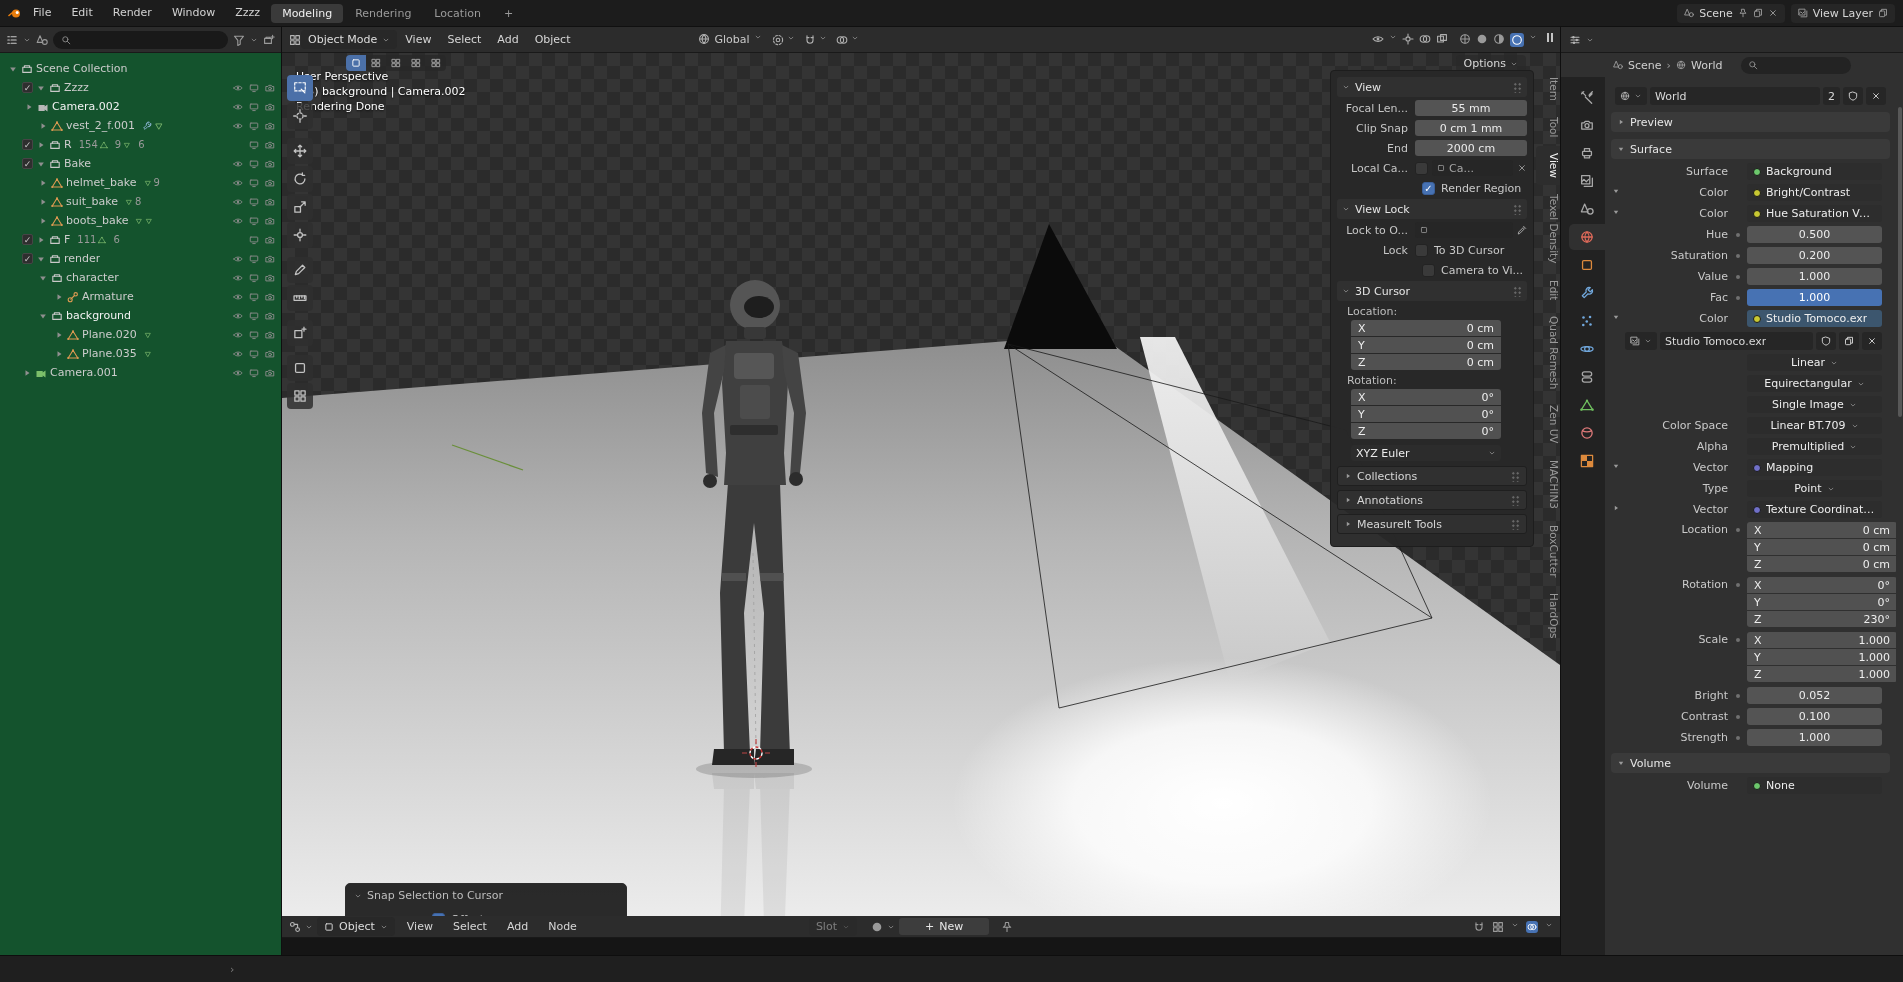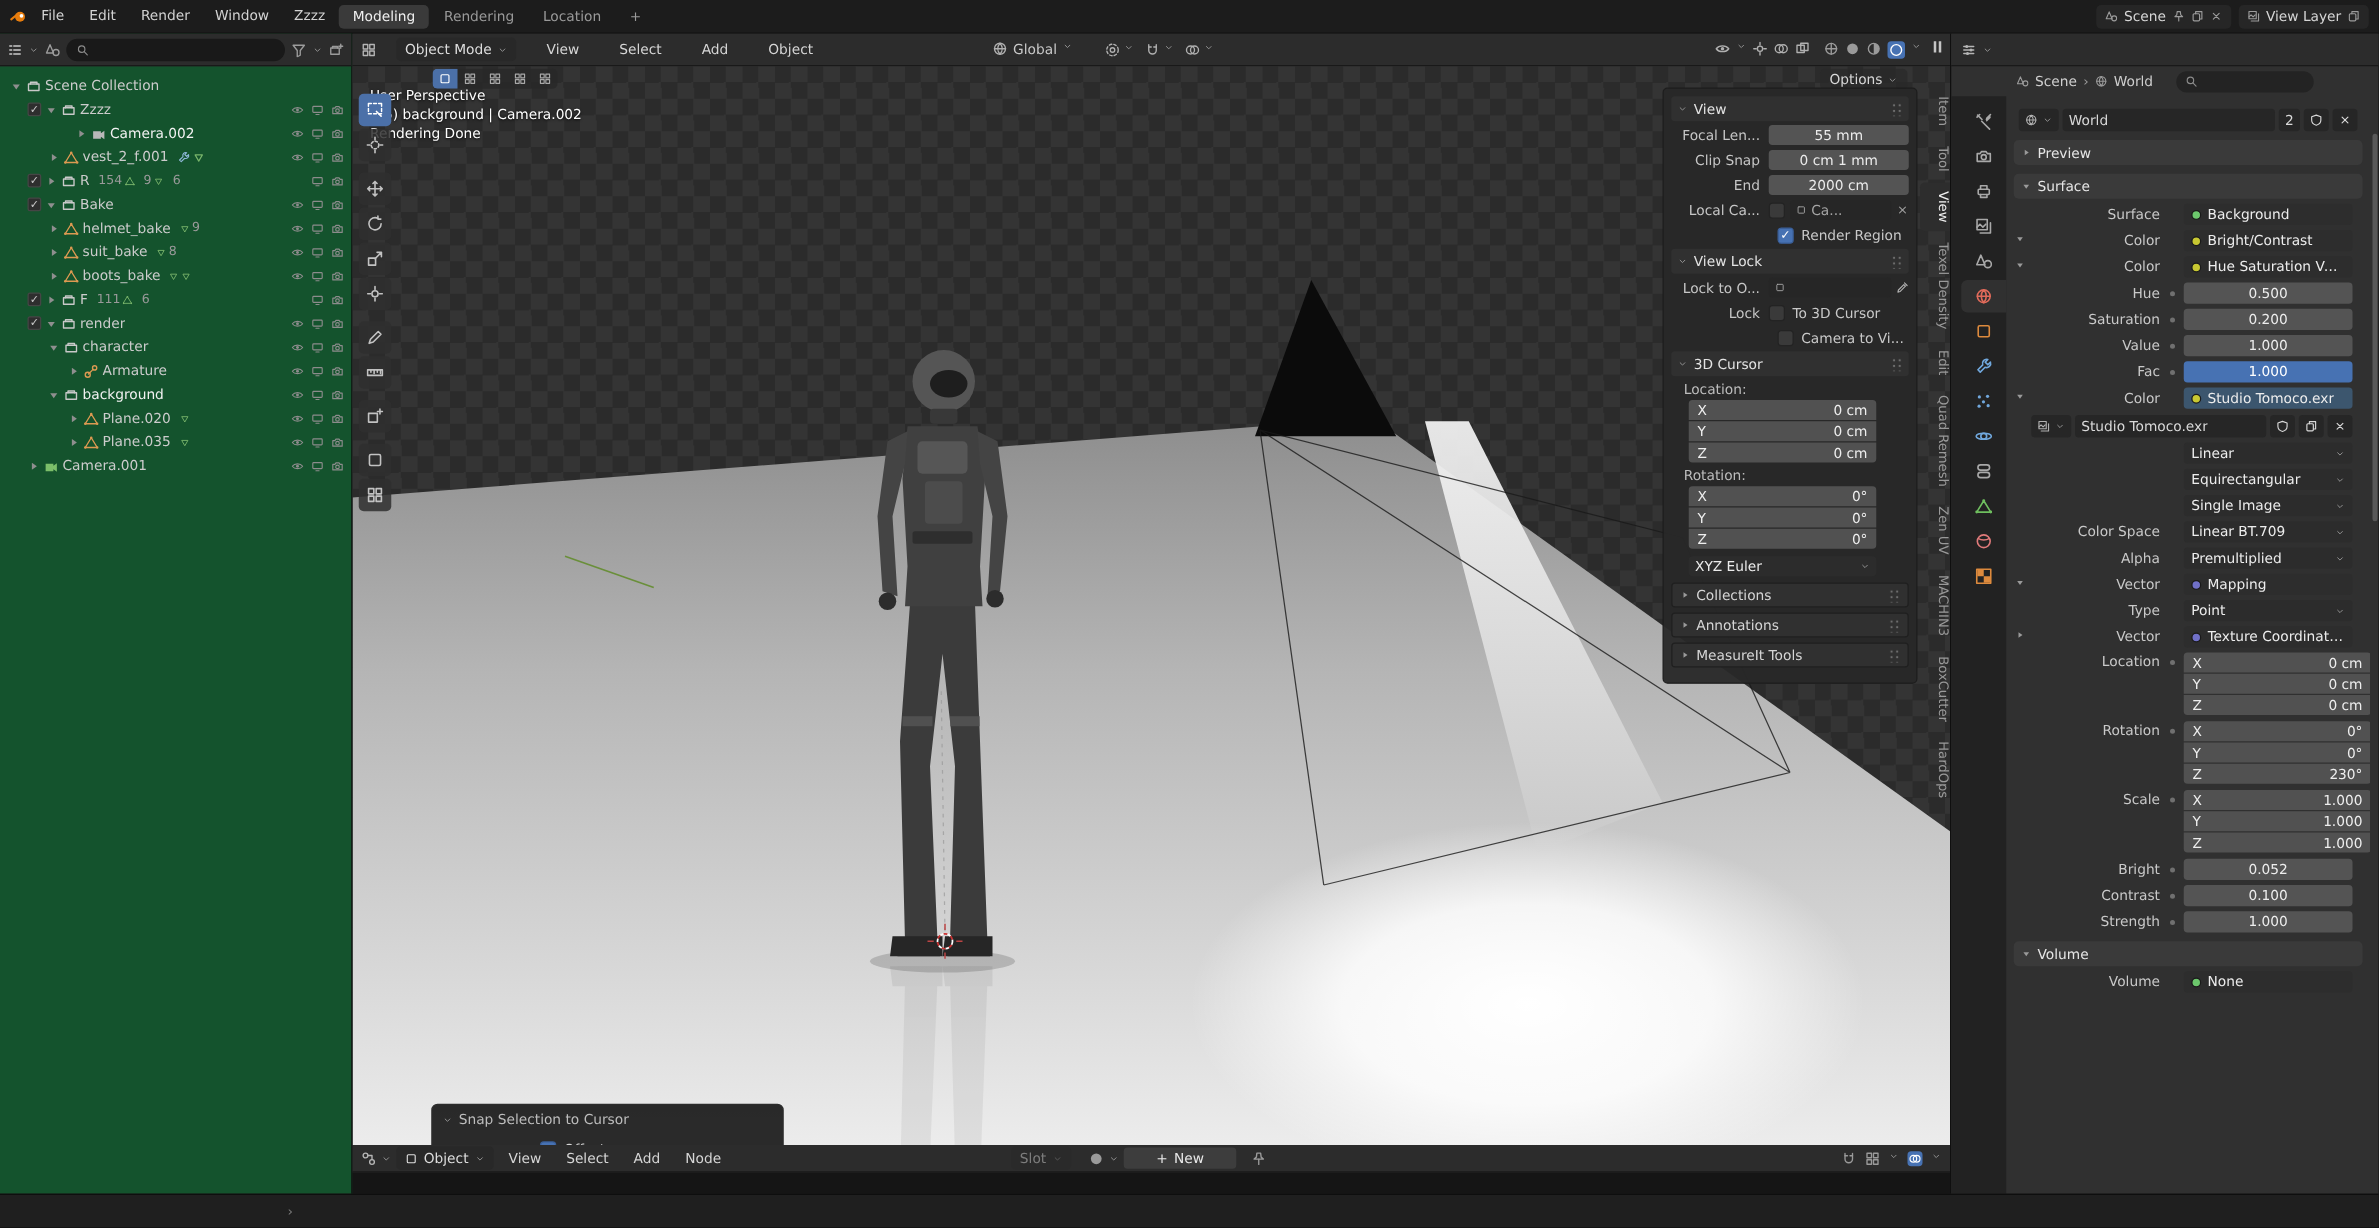--- a/index.html
+++ b/index.html
@@ -33,21 +33,21 @@
 .orow{height:19px;display:flex;align-items:center;padding-right:6px;gap:3px}
 .orow .tri{color:#8f8f8f}
 .olbl{color:#cccccc;white-space:nowrap;overflow:hidden}
 .olbl.hl{color:#f2f2f2}
 .badge{display:flex;align-items:center;gap:2px;color:#9a9a9a;font-size:10px;margin-left:4px}
 .badge svg{color:#79b56b}
 .tgls{margin-left:auto;display:flex;align-items:center;gap:6px;color:#8c8c8c}
 .ocb{width:11px;height:11px;border-radius:2px;background:#2e2e2e;border:1px solid #454545;color:#c5c5c5;font-size:9px;display:flex;align-items:center;justify-content:center;flex:none}
 
 #viewport{position:absolute;left:282px;top:27px;width:1278px;height:889px;background:#242424}
-.vph{height:26px;background:#2c2c2c;display:flex;align-items:center;gap:16px;padding:0 7px;border-bottom:1px solid #191919}
+.vph{height:26px;background:#2c2c2c;display:flex;align-items:center;gap:0;padding:0 7px;border-bottom:1px solid #191919}
 .vpcanvas{position:absolute;left:0;top:26px;width:1278px;height:863px;overflow:hidden;
   background:repeating-conic-gradient(#343434 0% 25%,#2b2b2b 0% 50%);background-size:26px 26px}
 .vpsvg{position:absolute;left:0;top:0}
 .ovl{position:absolute;left:14px;top:16px;color:#ffffff;text-shadow:0 1px 2px rgba(0,0,0,.8);line-height:15px;font-size:11px}
 .toolcol{position:absolute;left:5px;top:22px;display:flex;flex-direction:column;gap:2px}
 .toolbtn{width:26px;height:26px;border-radius:4px;background:#2f2f2fd9;display:flex;align-items:center;justify-content:center;color:#c2c2c2}
 .toolbtn.active{background:#4b70a8;color:#fff}
 .toolgap{height:5px}
 .selmodes{position:absolute;left:64px;top:2px;display:flex;background:#282828cc;border-radius:4px;overflow:hidden}
 .selmode{width:20px;height:16px;display:flex;align-items:center;justify-content:center;color:#a8a8a8}
@@ -94,21 +94,21 @@
 .wname{flex:1;justify-content:flex-start}
 .phdr{height:20px;display:flex;align-items:center;gap:5px;background:#3a3a3a;border-radius:4px;padding:0 6px;margin:7px 2px 3px 2px;color:#e6e6e6}
 .prow{display:flex;align-items:center;margin:4px 10px 0 16px;position:relative}
 .prow .exp{position:absolute;left:-13px;top:3px;color:#9a9a9a}
 .plbl{width:110px;text-align:right;padding-right:7px;color:#c9c9c9;flex:none;white-space:nowrap;overflow:hidden}
 .dec{width:4px;height:4px;border-radius:50%;background:#707070;margin:0 7px 0 1px;flex:none}
 .dec.hid{background:transparent}
 .pf{flex:1;height:17px;background:#545454;border-radius:3px;display:flex;align-items:center;justify-content:center;color:#ededed;gap:5px;padding:0 6px;min-width:0}
 .pf.nodef{background:#2d2d2d;justify-content:flex-start}
 .pf.sel{background:#3c566e}
-.pf.mnu{background:#2c2c2c;justify-content:space-between}
+.pf.mnu{background:#2c2c2c;justify-content:center}
 .pf.fac{background:#4772b3;color:#fff}
 .sock{width:8px;height:8px;border-radius:50%;flex:none;border:1px solid #1a1a1a}
 .pstack{display:flex;flex-direction:column}
 .pvf{width:150px;height:16px;background:#515151;display:flex;align-items:center;justify-content:space-between;padding:0 7px;color:#eee;margin-bottom:1px}
 .pvf:first-child{border-radius:3px 3px 0 0}.pvf:last-child{border-radius:0 0 3px 3px}
 .vl{align-items:flex-start}
 .vl .plbl{line-height:16px}
 .pscroll{position:absolute;right:1px;top:80px;width:4px;height:310px;border-radius:2px;background:#585858}
 
 .imgrow{display:flex;align-items:center;gap:3px;margin:5px 10px 0 16px}
@@ -430,21 +430,21 @@
             </svg>
             <svg class="ic s10">
               <use href="#i-scr"></use>
             </svg>
             <svg class="ic s10">
               <use href="#i-cam"></use>
             </svg>
           </span>
       </div>
 
-      <div class="orow" style="padding-left:60px">
+      <div class="orow" style="padding-left:24px">
         <svg class="ic s10 tri">
             <use href="#i-trir"></use>
           </svg>
         <svg class="ic" style="color:#b8b8b8">
             <use href="#i-camobj"></use>
           </svg>
         <span class="olbl hl">Camera.002</span>
         <span class="tgls">
             <svg class="ic s10">
               <use href="#i-eye"></use>

